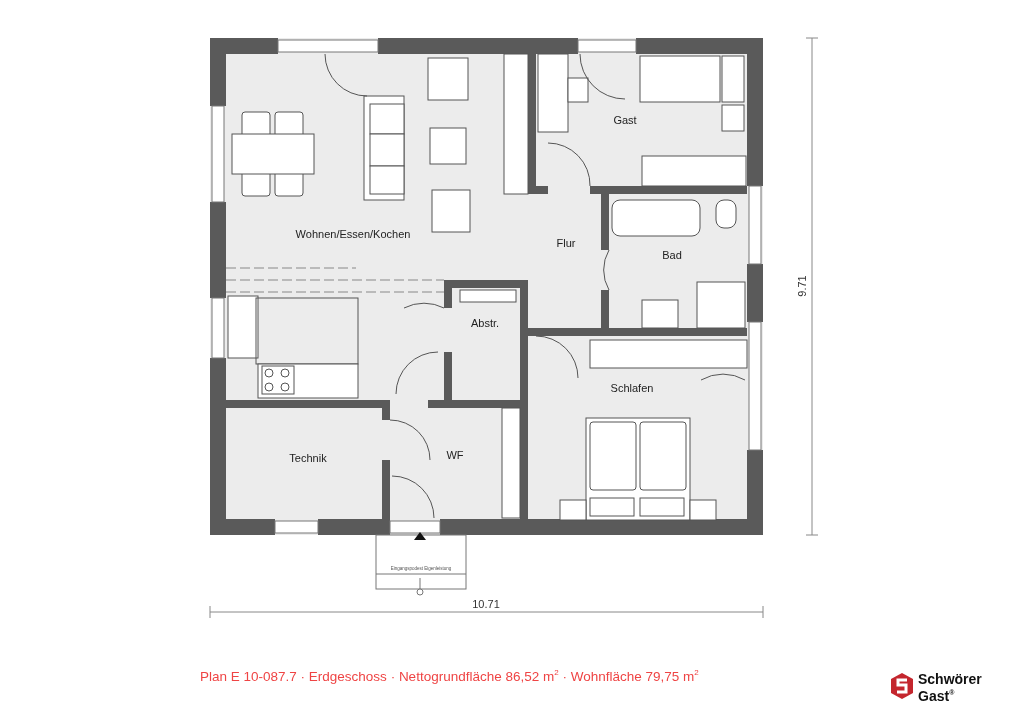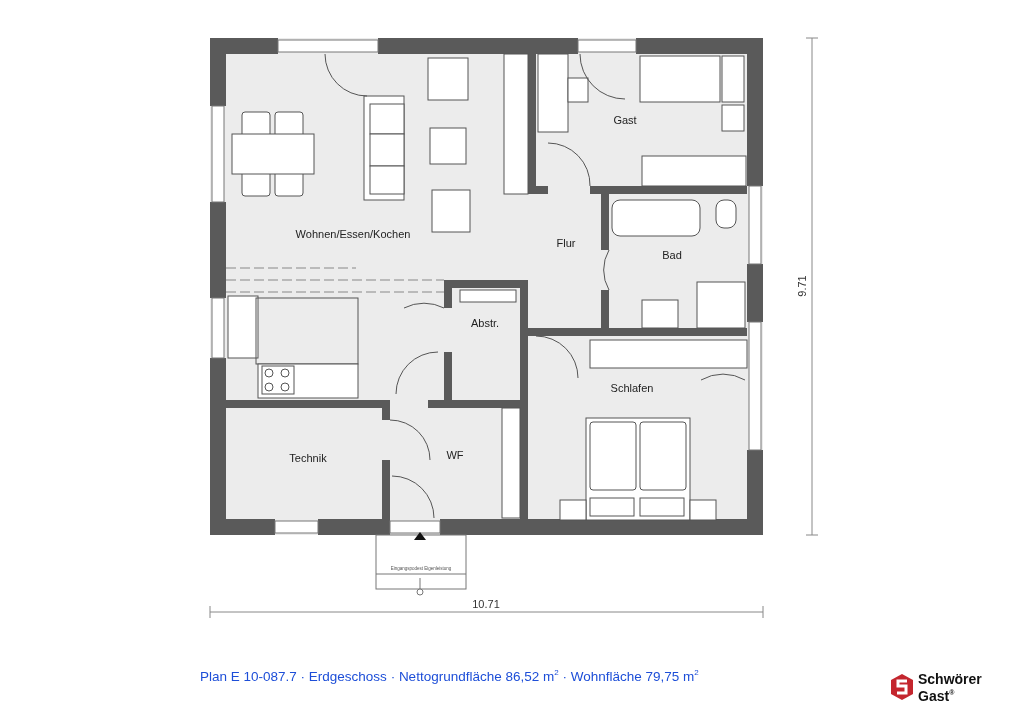--- a/index.html
+++ b/index.html
@@ -1,21 +1,21 @@
 <!DOCTYPE html>
 <html><head>
 <meta charset="utf-8">
 <style>
   html,body{margin:0;padding:0;background:#fff;}
   body{width:1024px;height:723px;position:relative;overflow:hidden;font-family:"Liberation Sans",sans-serif;}
   .plan{position:absolute;left:0;top:0;}
   .lbl{font-family:"Liberation Sans",sans-serif;font-size:11px;fill:#222;}
-  .caption{position:absolute;left:200px;top:668px;font-size:13.5px;color:#1d4ed8;white-space:nowrap;}
+  .caption{position:absolute;left:200px;top:668px;font-size:13.5px;color:#ef4444;white-space:nowrap;}
   .caption sup{font-size:8px;}
-  .logo{position:absolute;left:890px;top:672px;display:flex;align-items:center;}
+  .logo{position:absolute;left:890px;top:672px;display:flex;align-items:flex-start;}
   .logo-text{font-weight:bold;font-size:14px;line-height:14px;color:#111;margin-left:4px;}
   .logo-text sup{font-size:7px;}
 </style>
 </head>
 <body>
 
 <svg class="plan" width="1024" height="660" viewBox="0 0 1024 660" xmlns="http://www.w3.org/2000/svg">
 
   <rect x="210" y="38" width="553" height="497" fill="#ececec"></rect>
 

